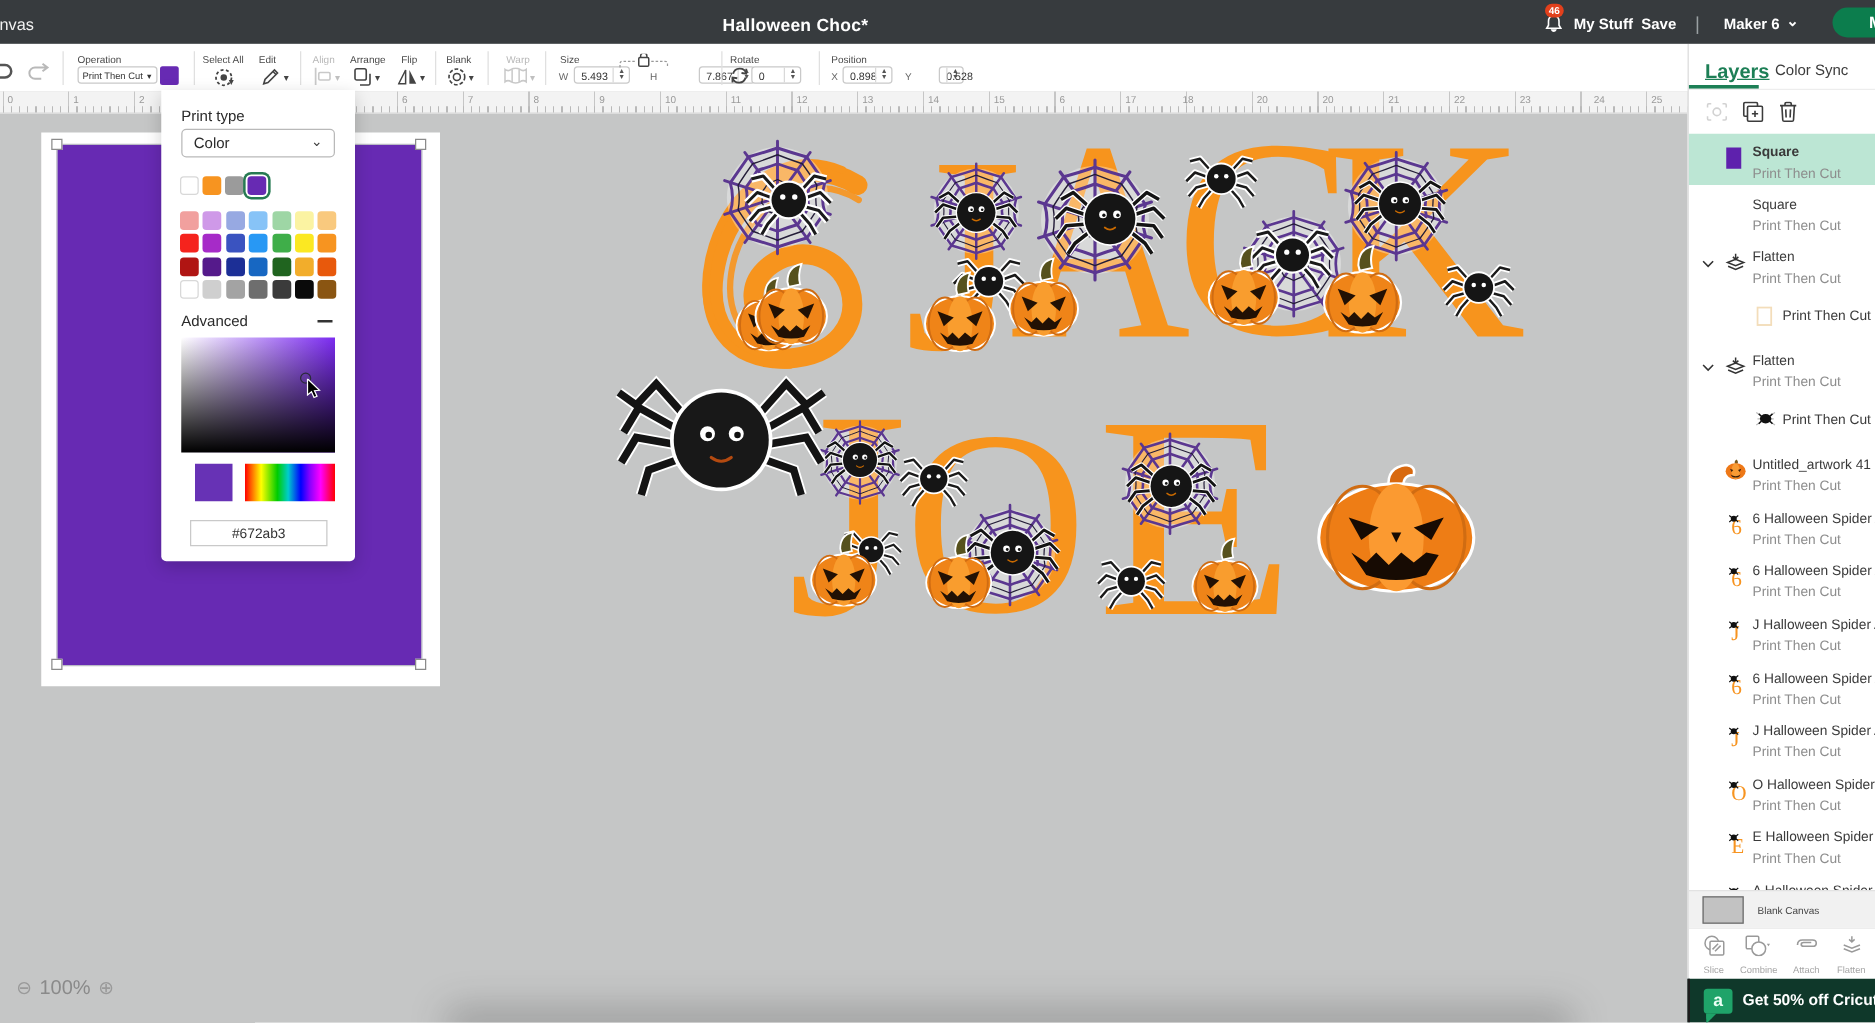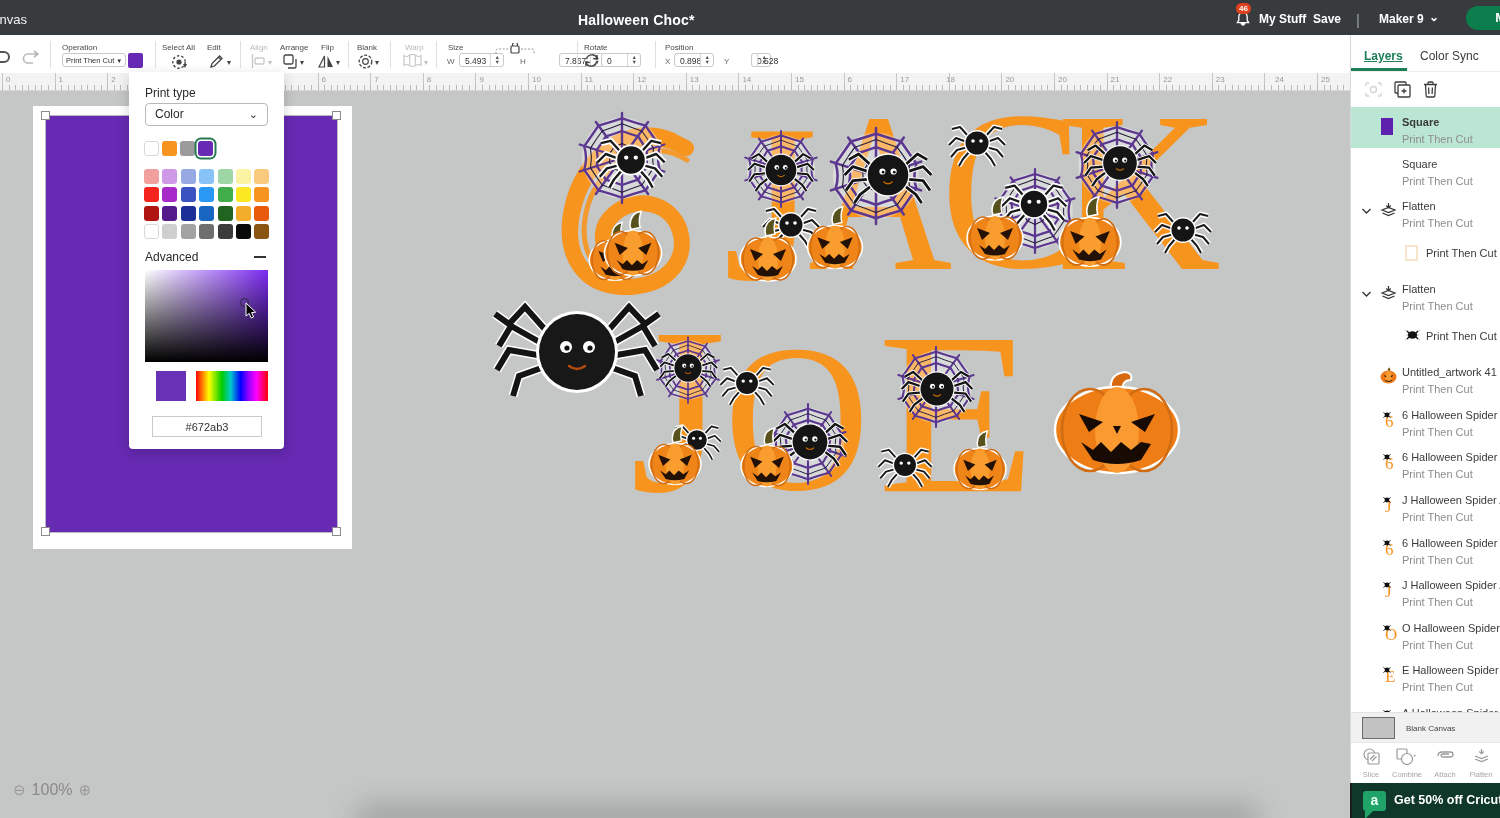--- a/index.html
+++ b/index.html
@@ -63,21 +63,21 @@
 #grad { position:absolute; left:16px; top:198px; width:123px; height:92px;
   background:linear-gradient(to top, #000, rgba(0,0,0,0)), linear-gradient(to right, #fff, #7b2bf0); }
 #grad .cur { position:absolute; left:95px; top:28px; width:9px; height:9px; border:1.5px solid #2a2a3a; border-radius:50%; }
 #cursw { position:absolute; left:27px; top:299px; width:30px; height:30px; background:#6732b5; }
 #hue { position:absolute; left:67px; top:299px; width:72px; height:30px;
   background:linear-gradient(to right,#f00 0%,#ff0 18%,#0c0 36%,#0cc 48%,#00f 62%,#80f 72%,#f0f 84%,#f00 100%); }
 #hex { position:absolute; left:23px; top:344px; width:110px; height:21px; border:1px solid #c9c9c9; font-size:11px; color:#333; text-align:center; line-height:20px; }
 
 
 #rpanel { position:absolute; left:1350px; top:35px; width:150px; height:783px; background:#fff; border-left:1px solid #d9d9d9; z-index:10; overflow:hidden; }
-#rpanel .tab1 { position:absolute; left:13px; top:14px; font-size:12px; font-weight:bold; color:#1d7f56;text-decoration:underline; }
+#rpanel .tab1 { position:absolute; left:13px; top:14px; font-size:16px; font-weight:bold; color:#1d7f56;text-decoration:underline; }
 #rpanel .tab2 { position:absolute; left:69px; top:14px; font-size:12px; color:#3c3c3c; }
 #rpanel .tabline { position:absolute; left:0px; top:33px; width:56px; height:3px; background:#1d7f56; }
 #rpanel .hdrline { position:absolute; left:0; top:36px; width:150px; height:1px; background:#ededed; }
 .lrow { position:absolute; left:0; width:150px; }
 .l1 { font-size:11px; color:#3a3a3a; white-space:nowrap; }
 .l2 { font-size:11px; color:#8d8d8d; }
 #selrow { position:absolute; left:0; top:72px; width:150px; height:41px; background:#bce6d4; }
 .licon { position:absolute; }
 #blankrow { position:absolute; left:0; top:677px; width:150px; height:30px; background:#f1f1f1; border-top:1px solid #e2e2e2; }
 #blankrow .th { position:absolute; left:11px; top:4px; width:33px; height:22px; background:#c2c2c2; border:1.5px solid #6b6b6b; }
@@ -240,21 +240,21 @@
   <div id="topbar">
     <span class="nvas">Canvas</span>
     <span class="title">Halloween Choc*</span>
     <svg class="bell" width="16" height="16" viewBox="0 0 16 16">
         <path d="M8 1.5 C5.2 1.5 3.8 3.6 3.8 6 L3.8 9.2 L2.4 11.6 L13.6 11.6 L12.2 9.2 L12.2 6 C12.2 3.6 10.8 1.5 8 1.5 Z M6.5 13 A1.6 1.6 0 0 0 9.5 13 Z" fill="none" stroke="#fff" stroke-width="1.3"></path>
       </svg>
     <span class="badge">46</span>
     <span class="mystuff">My Stuff</span>
     <span class="save">Save</span>
     <span class="pipe">|</span>
-    <span class="maker">Maker 9</span>
+    <span class="maker">Maker 6</span>
     <span class="chev">⌄</span>
     <div id="makeit">M</div>
   </div>
 
   <div id="toolbar">
     <svg style="position:absolute;left:-6px;top:15px" width="18" height="14" viewBox="0 0 18 14">
         <path d="M2 2 L10 2 A5 5 0 0 1 10 12 L4 12" fill="none" stroke="#555" stroke-width="2"></path>
       </svg>
     <svg style="position:absolute;left:22px;top:15px" width="18" height="14" viewBox="0 0 18 14">
         <path d="M16 4 L6 4 A4.5 4.5 0 0 0 6 13 L11 13 M12 1 L16 4 L12 7" fill="none" stroke="#b9b9b9" stroke-width="1.6"></path>

